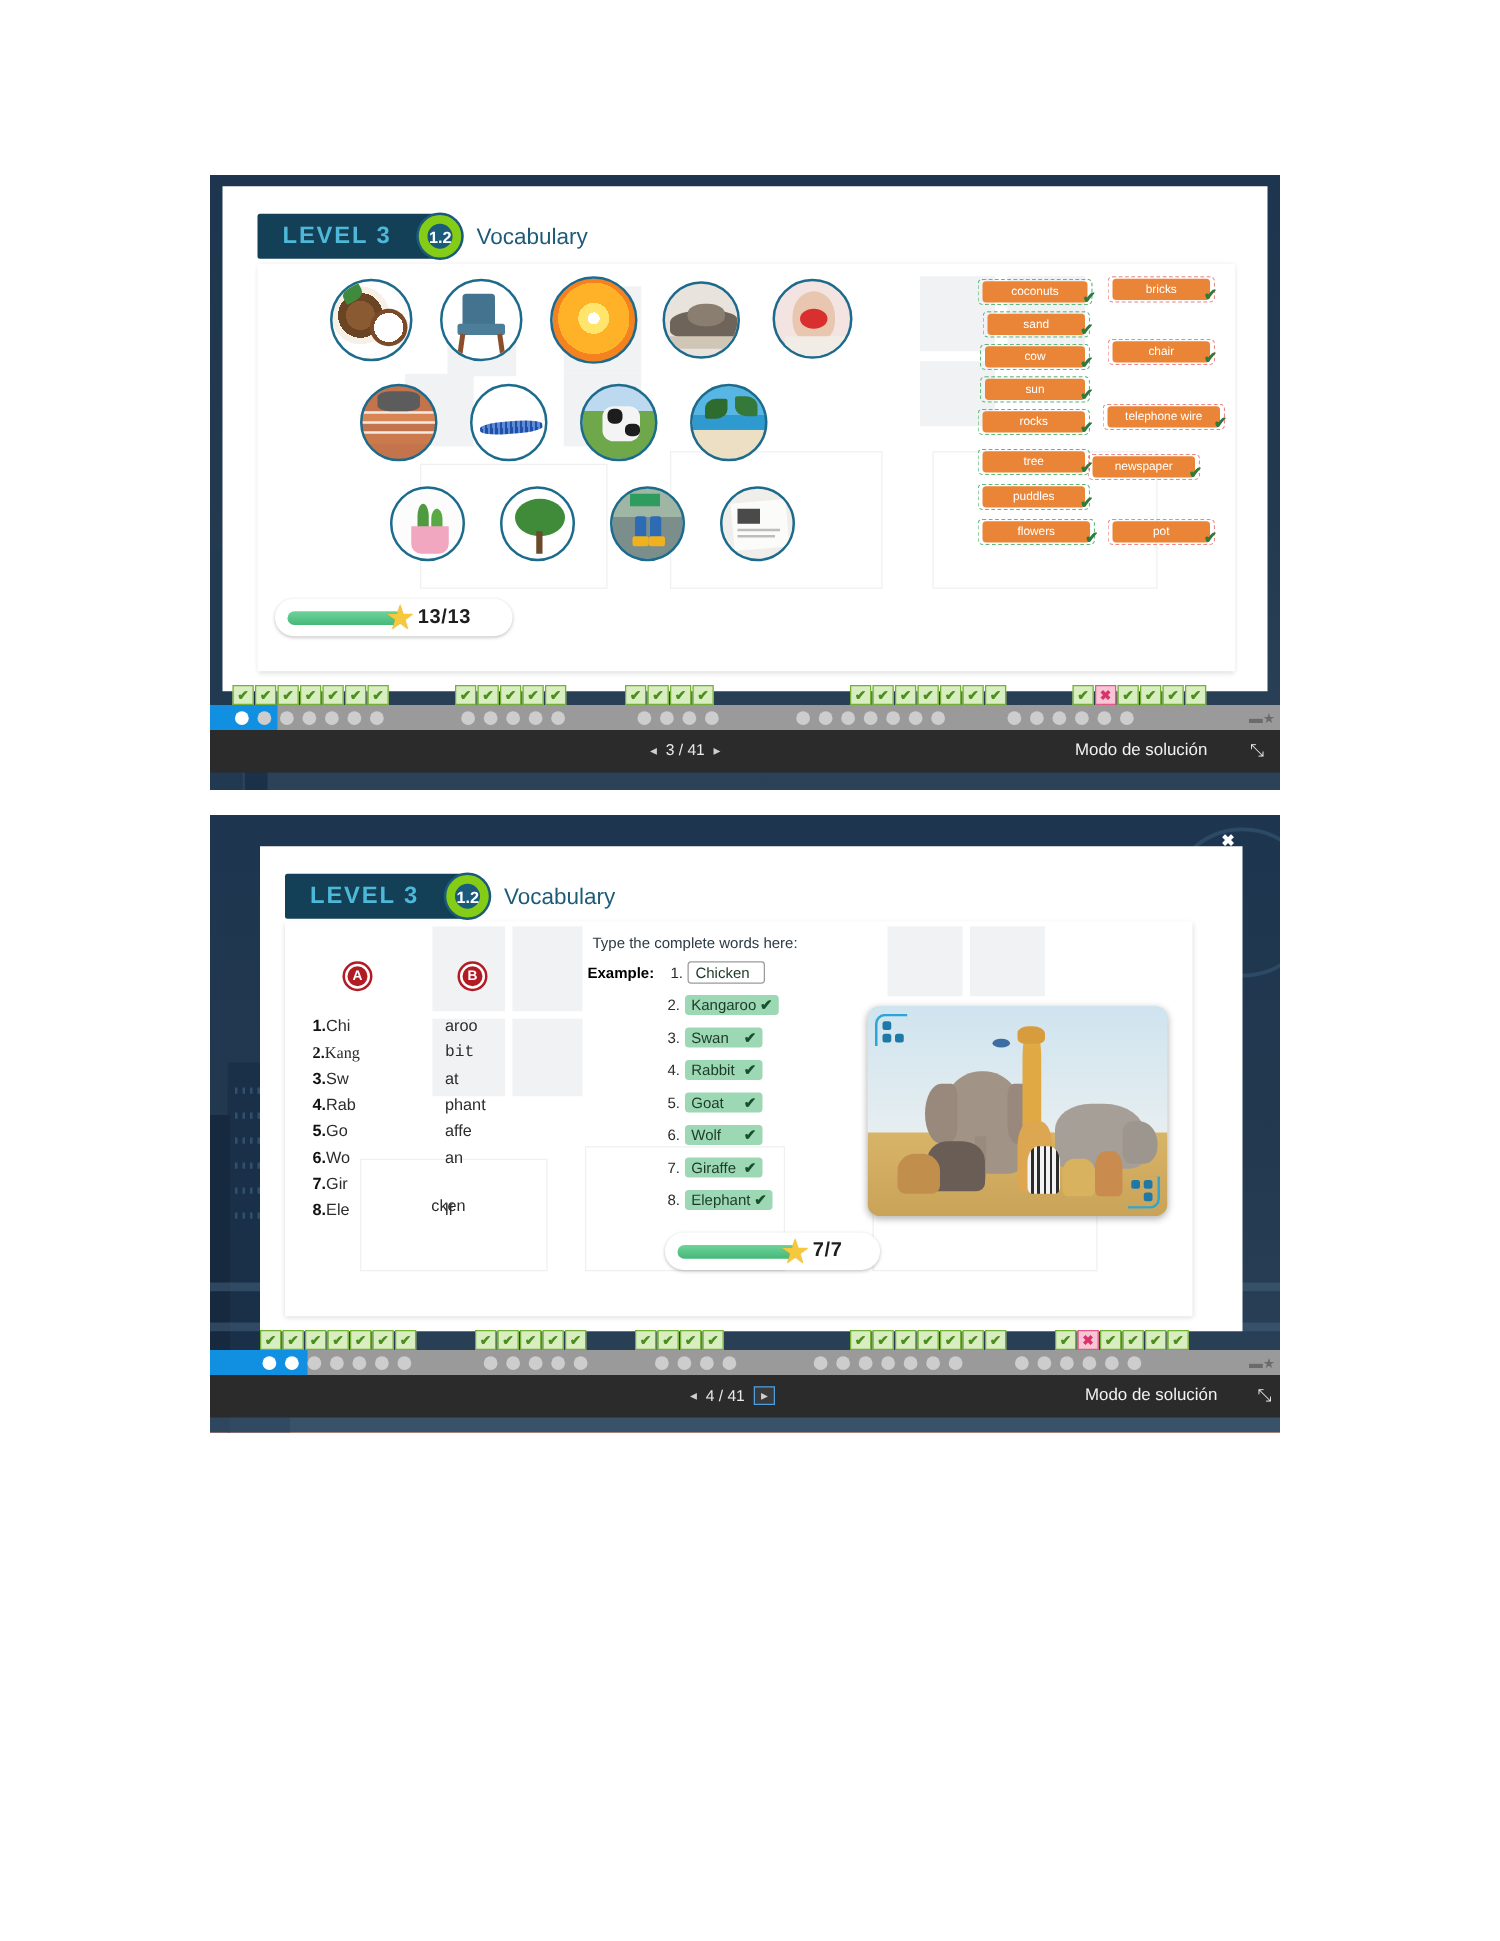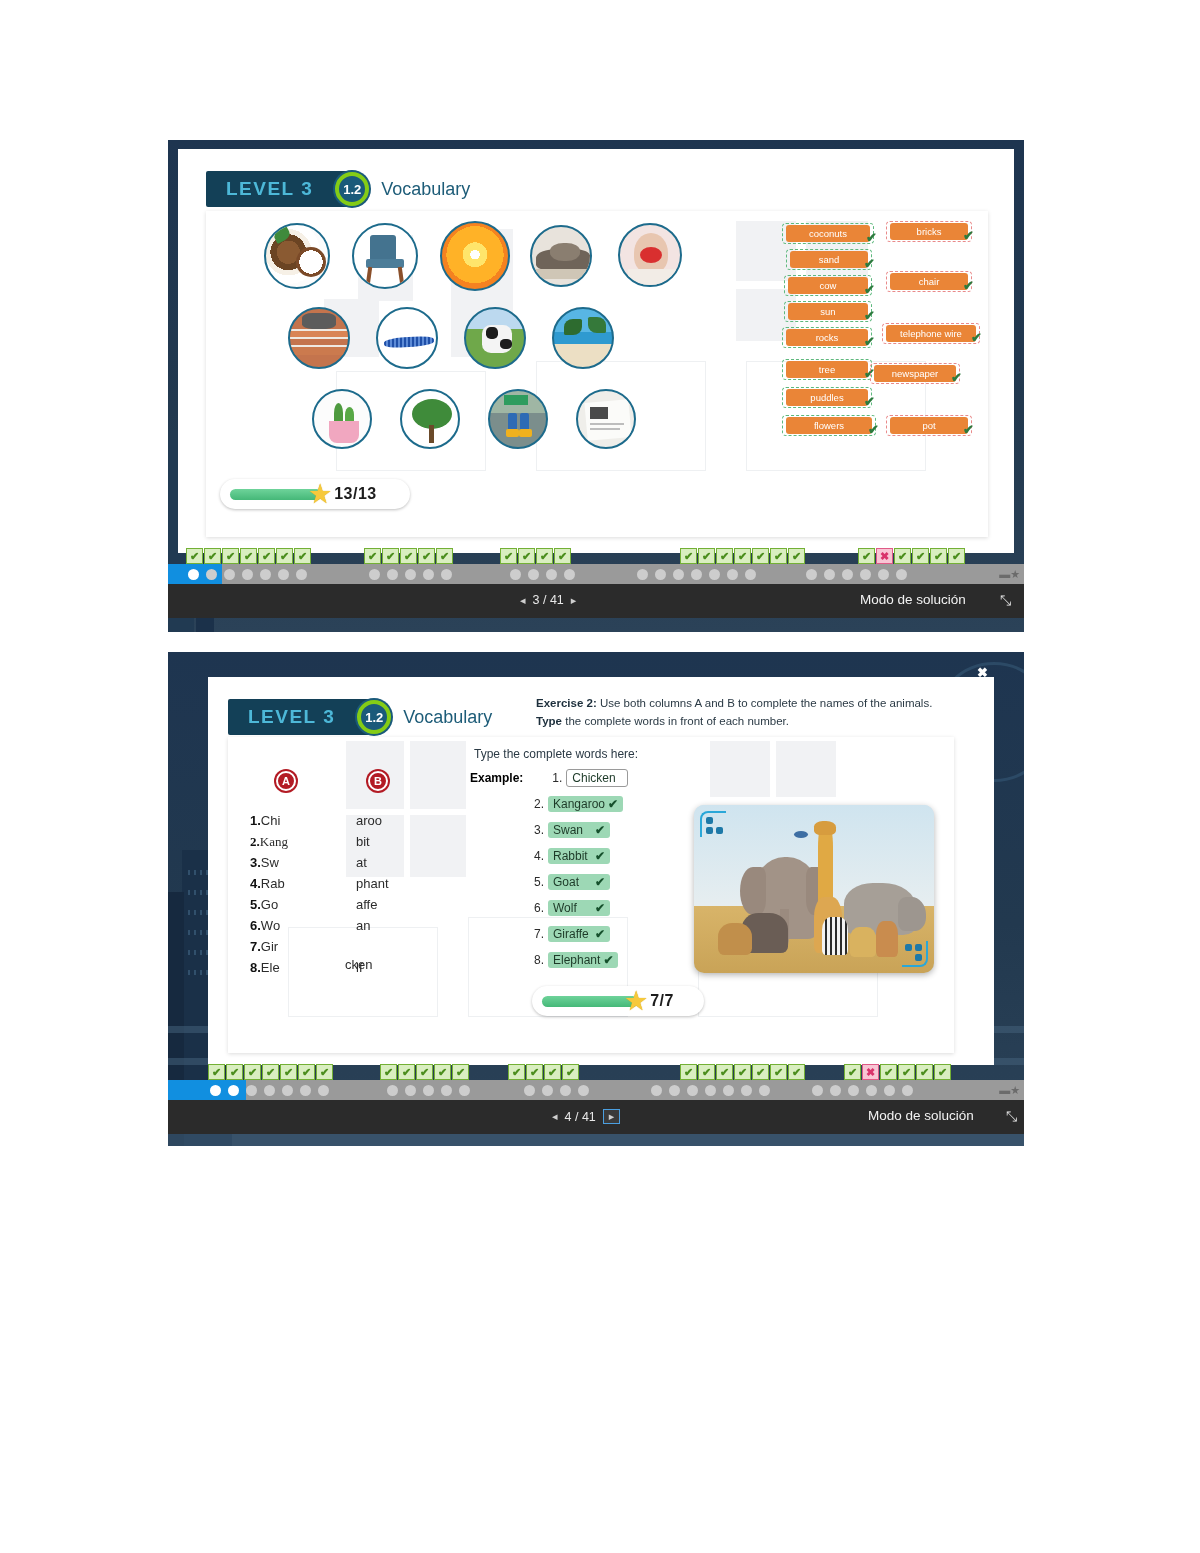--- a/index.html
+++ b/index.html
@@ -24,21 +24,21 @@
   .slide { position:absolute; background:#ffffff; }
   .slide.one { left:10px; top:9px; width:836px; height:404px; }
   .slide.two { left:40px; top:25px; width:786px; height:388px; }
 
   
   .levelbar { position:absolute; display:flex; align-items:center; }
   .levelbox { background:#134057; color:#4db8d8; font-size:19px; font-weight:bold;
      letter-spacing:1.5px; padding:7px 46px 7px 20px; border-radius:2px;
      font-family:"Liberation Sans", sans-serif; }
   .badge12 { width:34px; height:34px; border-radius:50%; background:#1a5a7a;
-     border:4px solid #84cc16; box-shadow:0 0 0 2px #1a5a7a;
+     border:7px solid #84cc16; box-shadow:0 0 0 2px #1a5a7a;
      color:#fff; font-size:13px; font-weight:bold; display:flex;
      align-items:center; justify-content:center; margin-left:-24px; z-index:3;}
   .voclbl { color:#1d5c78; font-size:18px; margin-left:12px; }
 
   
   .instr { position:absolute; font-size:11.5px; line-height:1.55; color:#2b3a45; }
   .instr b { color:#1d2f3c; }
 
   
   .pic { position:absolute; border-radius:50%; border:2px solid #1d6b8c;
@@ -420,23 +420,20 @@
     <div class="closex" style="right:36px;top:13px;">✖</div>
 
     <div class="slide two">
 
       <div class="levelbar" style="left:20px;top:22px;">
         <div class="levelbox">LEVEL 3</div>
         <div class="badge12">1.2</div>
         <div class="voclbl">Vocabulary</div>
       </div>
 
-      <div class="instr" style="left:328px;top:18px;width:420px;">
-        <b>Exercise 2:</b><span> Use both columns A and B to complete the names of the animals. </span><b>Type</b><span> the complete words in front of each number.</span>
-      </div>
 
       <div style="position:absolute;left:20px;top:60px;width:726px;height:316px;background:#fff;box-shadow:0 1px 4px rgba(0,0,0,.14);">
 
         <div class="furn" style="left:60px;top:190px;width:150px;height:90px;"></div>
         <div class="furn" style="left:240px;top:180px;width:160px;height:100px;"></div>
         <div class="furn" style="left:470px;top:180px;width:180px;height:100px;"></div>
 
         <div class="grayblk" style="left:118px;top:4px;width:58px;height:68px;"></div>
         <div class="grayblk" style="left:182px;top:4px;width:56px;height:68px;"></div>
         <div class="grayblk" style="left:118px;top:78px;width:58px;height:62px;"></div>
@@ -449,32 +446,32 @@
         <div class="colitem" style="left:22px;top:97px;font-family:Liberation Serif, serif;"><b>2.</b><span>Kang</span></div>
         <div class="colitem" style="left:22px;top:118px;"><b>3.</b><span>Sw</span></div>
         <div class="colitem" style="left:22px;top:139px;"><b>4.</b><span>Rab</span></div>
         <div class="colitem" style="left:22px;top:160px;"><b>5.</b><span>Go</span></div>
         <div class="colitem" style="left:22px;top:181px;"><b>6.</b><span>Wo</span></div>
         <div class="colitem" style="left:22px;top:202px;"><b>7.</b><span>Gir</span></div>
         <div class="colitem" style="left:22px;top:223px;"><b>8.</b><span>Ele</span></div>
 
         <div class="circlbl" style="left:140px;top:34px;">B</div>
         <div class="colitem" style="left:128px;top:76px;">aroo</div>
-        <div class="colitem" style="left:128px;top:97px;">bit</div>
+        <div class="colitem" style="left:128px;top:97px;font-family:Liberation Mono, monospace;">bit</div>
         <div class="colitem" style="left:128px;top:118px;">at</div>
         <div class="colitem" style="left:128px;top:139px;">phant</div>
         <div class="colitem" style="left:128px;top:160px;">affe</div>
         <div class="colitem" style="left:128px;top:181px;">an</div>
         <div class="colitem" style="left:117px;top:202px;margin-top:18px;">cken</div>
         <div class="colitem" style="left:128px;top:223px;">lf</div>
 
         <div class="typelbl" style="left:246px;top:10px;">Type the complete words here:</div>
 
         <div class="ansrow" style="left:242px;top:32px;">
-          <b style="margin-right:21px;">Example:</b>
+          <b style="margin-right:5px;">Example:</b>
           <span class="ansnum">1.</span>
           <span class="ansbox example">
             <span>Chicken</span>
           </span>
         </div>
 
         <div class="ansrow" style="left:298px;top:59px;">
           <span class="ansnum">2.</span>
           <span class="ansbox">
             <span>Kangaroo</span>

